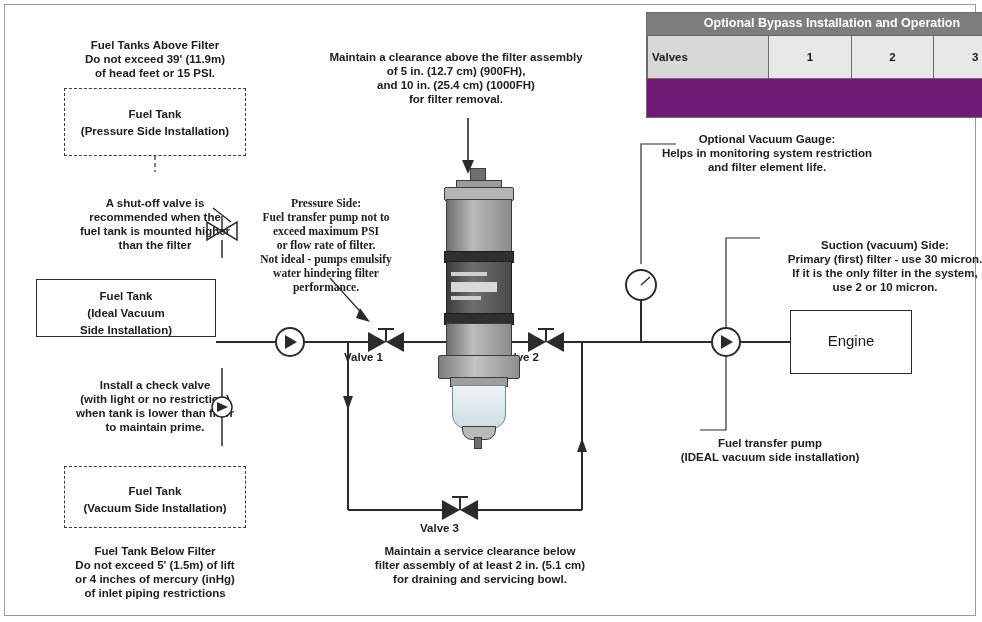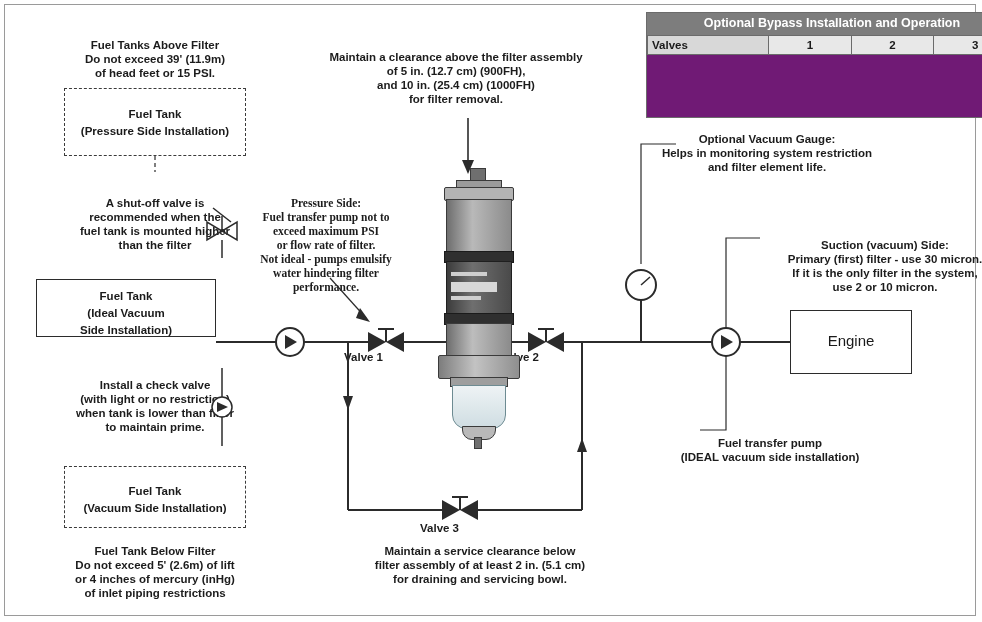--- a/index.html
+++ b/index.html
@@ -51,21 +51,21 @@
   }
   .optheader{
     background:#7d7d7d;color:#fff;text-align:center;padding:3px 2px 4px;
   }
   .optheader .t1{font-size:12.5px;font-weight:bold;line-height:15px;}
   .optheader .t2{font-size:9px;font-weight:bold;line-height:11px;}
   table.valves{
     width:100%;border-collapse:collapse;font-size:11.5px;font-weight:bold;
   }
   table.valves td{
-    border:1px solid #6b6b6b;height:18px;padding:0 4px;
+    border:1px solid #6b6b6b;height:18px;padding:12px 4px;
   }
   table.valves td.lab{background:#d8d8d8;text-align:left;width:112px;}
   table.valves td.num{background:#e8e8e8;text-align:center;}
   table.valves td.val{background:#f2f2f2;text-align:center;}
   
   .filterwrap{position:absolute;left:432px;top:168px;width:92px;height:280px;}
   
   svg{position:absolute;overflow:visible;}
 </style>
 </head>
@@ -114,21 +114,21 @@
 (with light or no restriction)
 when tank is lower than filter
 to maintain prime.</div>
 
   <div class="dashbox" style="left:64px;top:466px;width:182px;height:62px;">
     <div class="boxlabel" style="top:16px;">Fuel Tank
 (Vacuum Side Installation)</div>
   </div>
 
   <div class="txt" style="left:26px;top:544px;width:258px;">Fuel Tank Below Filter</div>
-  <div class="txt" style="left:26px;top:558px;width:258px;">Do not exceed 5' (2.6m) of lift
+  <div class="txt" style="left:26px;top:558px;width:258px;">Do not exceed 5' (1.5m) of lift
 or 4 inches of mercury (inHg)
 of inlet piping restrictions</div>
 
   <div class="txt" style="left:296px;top:50px;width:320px;">Maintain a clearance above the filter assembly
 of 5 in. (12.7 cm) (900FH),
 and 10 in. (25.4 cm) (1000FH)
 for filter removal.</div>
   <div class="txt" style="left:238px;top:196px;width:176px;font-family:Liberation Serif, serif;">Pressure Side:
 Fuel transfer pump not to
 exceed maximum PSI

